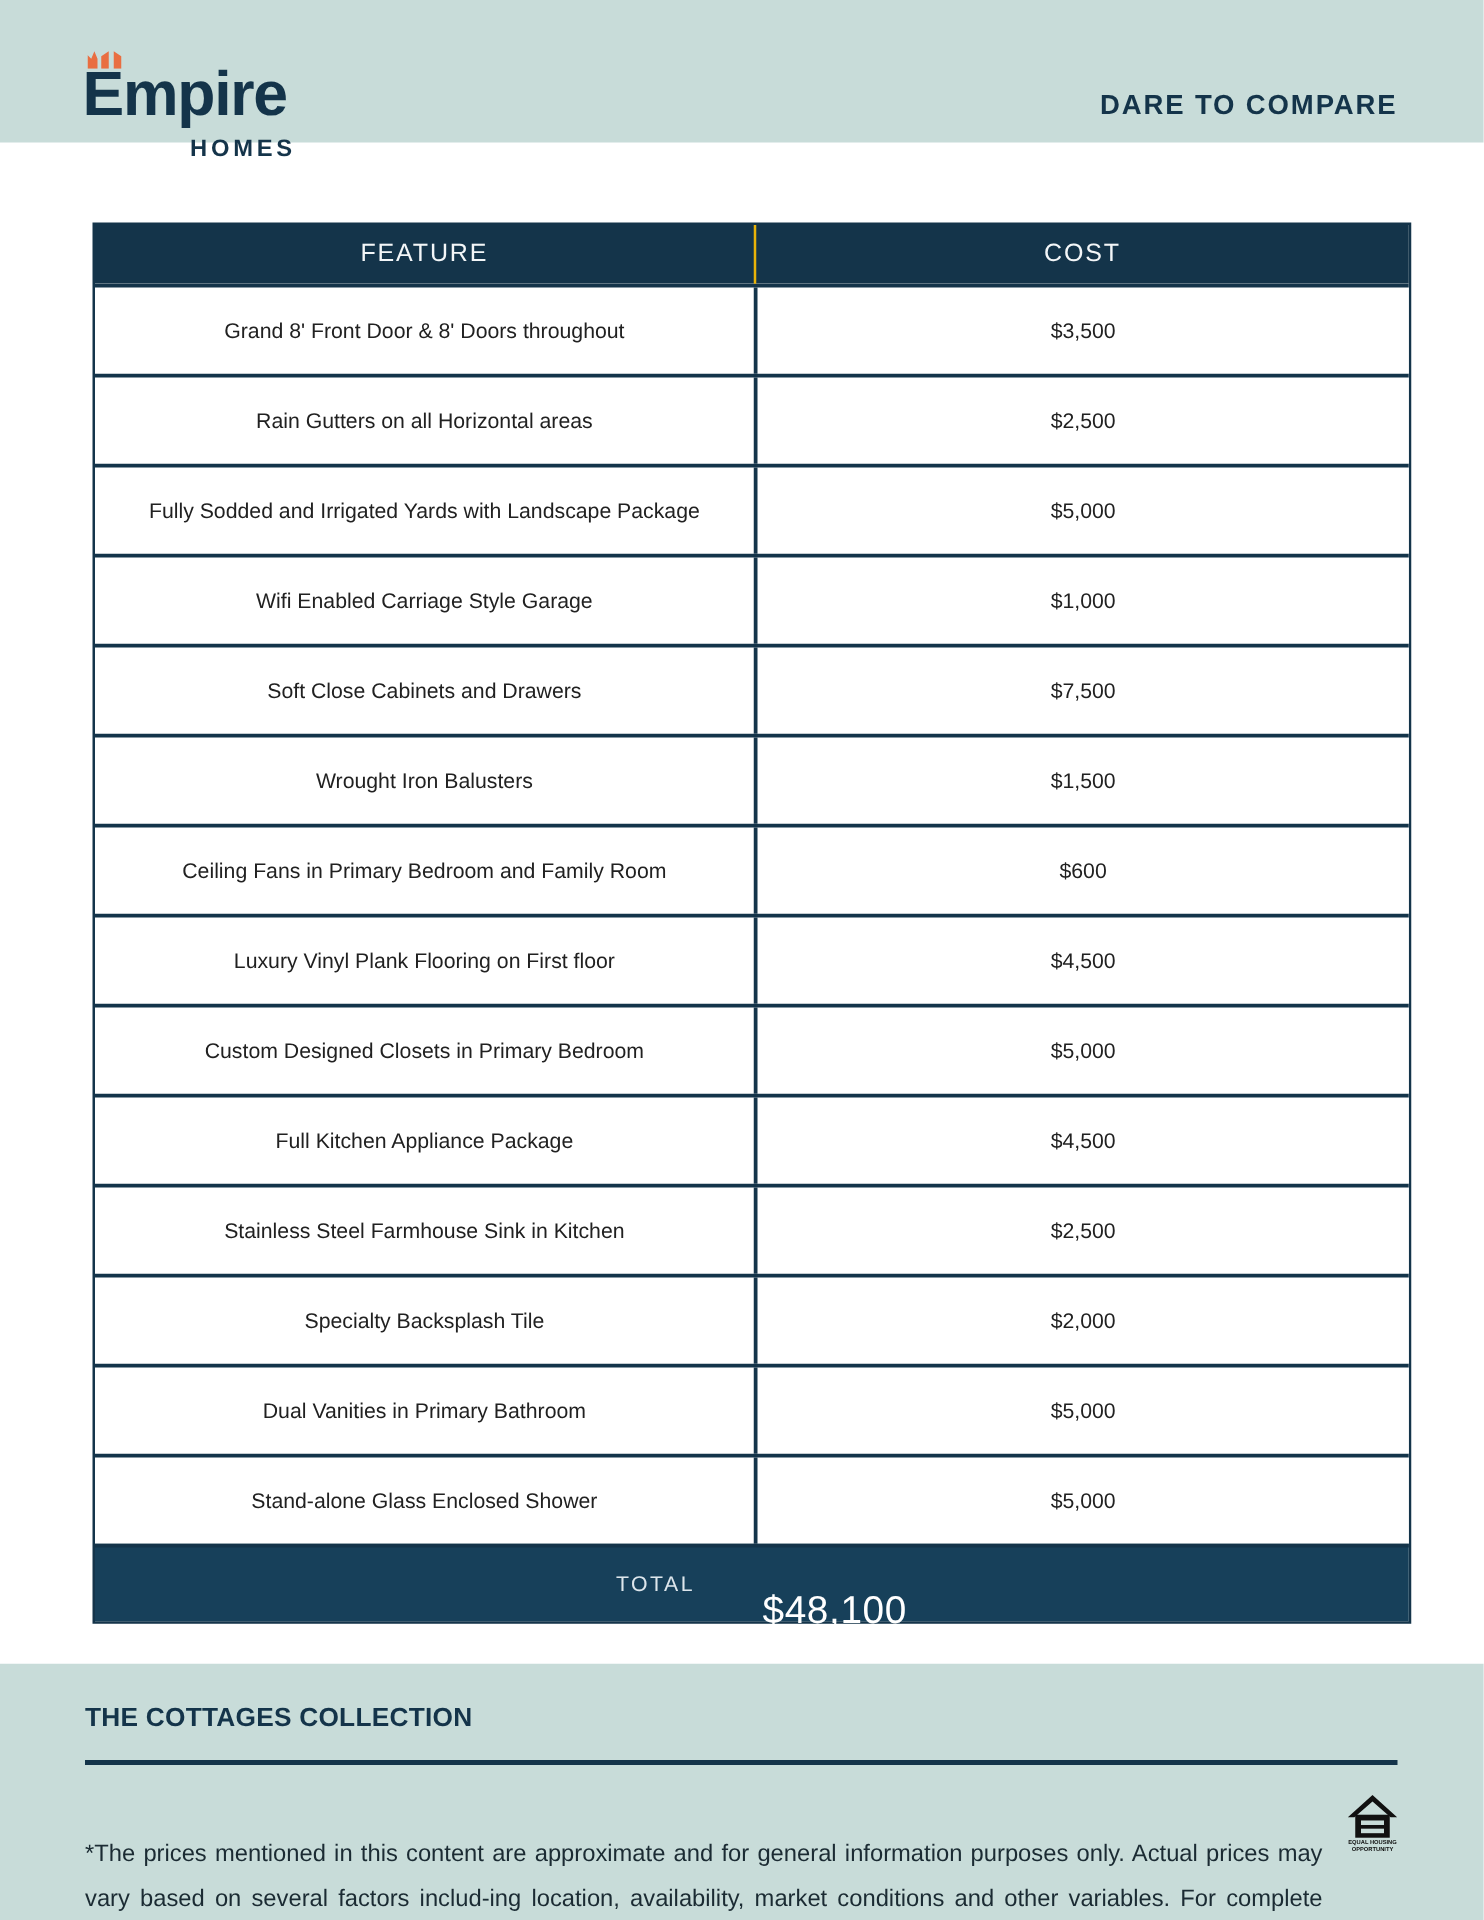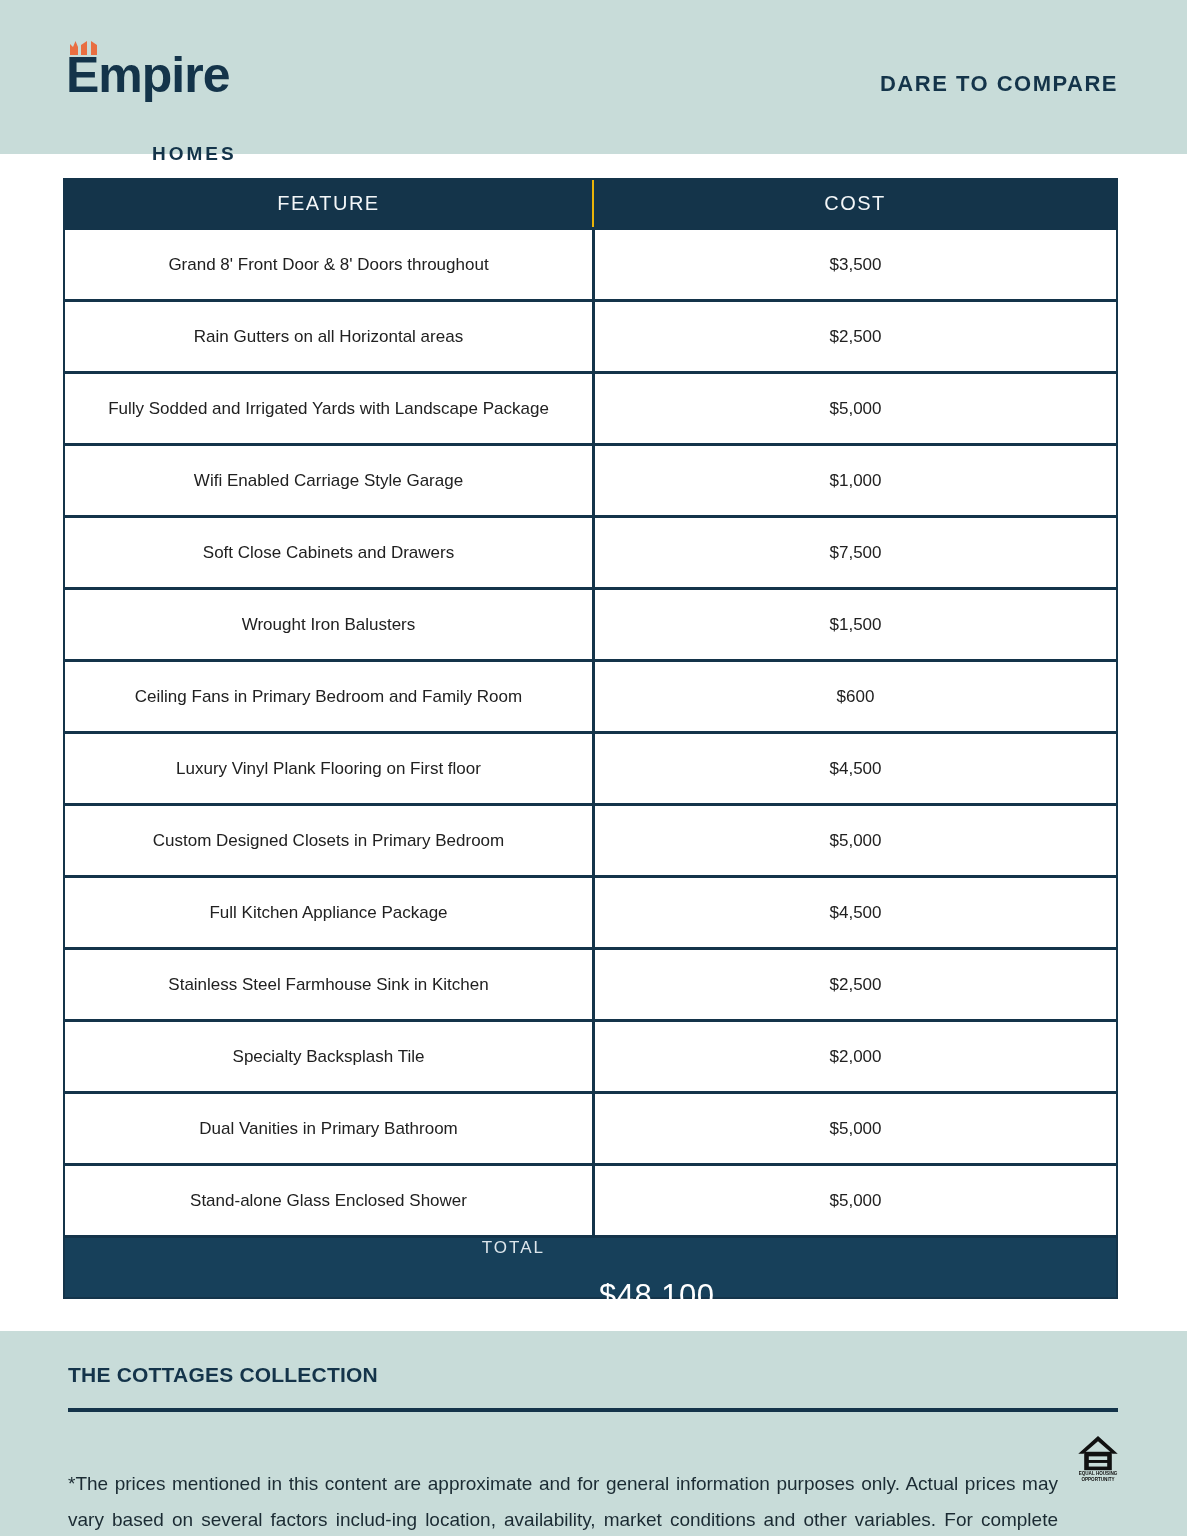--- a/index.html
+++ b/index.html
@@ -12,44 +12,44 @@
   *{margin:0;padding:0;box-sizing:border-box;}
   html,body{width:1187px;height:1536px;}
   body{
     position:relative;
     font-family:"Liberation Sans", sans-serif;
     background:#ffffff;
     overflow:hidden;
   }
   
   .top-band{
-    position:absolute;left:0;top:0;width:1187px;height:154px;
+    position:absolute;left:0;top:0;width:1187px;height:114px;
     background:var(--band);
   }
   .logo{position:absolute;left:66px;top:36px;width:200px;}
   .logo-crown{position:absolute;left:4px;top:4px;}
   .logo-word{
     position:absolute;left:0;top:14px;
     font-size:50px;font-weight:bold;color:var(--navy);
     letter-spacing:-1px;line-height:1;
   }
   .logo-sub{
     position:absolute;left:86px;top:74px;
     font-size:19px;font-weight:bold;color:var(--navy);
-    letter-spacing:3px;line-height:1;margin-top:34px;
+    letter-spacing:3px;line-height:1;
   }
   .dare{
     position:absolute;right:69px;top:71px;
     font-size:22px;font-weight:600;color:var(--navy);
     letter-spacing:1.5px;
     text-align:center;
   }
   
   .doc-table{
-    position:absolute;left:63px;top:178px;width:1055px;
+    position:absolute;left:74px;top:178px;width:1055px;
     border:2px solid var(--navy);
     background:#fff;
   }
   .t-head{
     display:grid;grid-template-columns:527px 1fr;height:47px;
     background:var(--navy);
   }
   .t-head .h-cell{
     display:flex;align-items:center;justify-content:center;
     color:#f3f6f8;font-size:20px;letter-spacing:1.5px;font-weight:400;
@@ -59,21 +59,21 @@
     display:grid;grid-template-columns:527px 1fr;height:72px;
     border-top:3px solid var(--navy);background:#fff;
   }
   .t-row .cell{
     display:flex;align-items:center;justify-content:center;
     font-size:17px;color:var(--ink);text-align:center;
     padding:0 6px;
   }
   .t-row .cell + .cell{border-left:3px solid var(--navy);}
   .t-total{
-    display:flex;height:62px;
+    display:flex;align-items:center;height:62px;
     background:var(--navy2);border-top:3px solid var(--navy);
   }
   .total-label{
     width:527px;text-align:right;padding-right:47px;
     color:#dde6ec;font-size:17px;letter-spacing:2px;
   }
   .total-value{
     color:#ffffff;font-size:31px;letter-spacing:.5px;padding-left:7px;margin-top:40px;
   }
   

